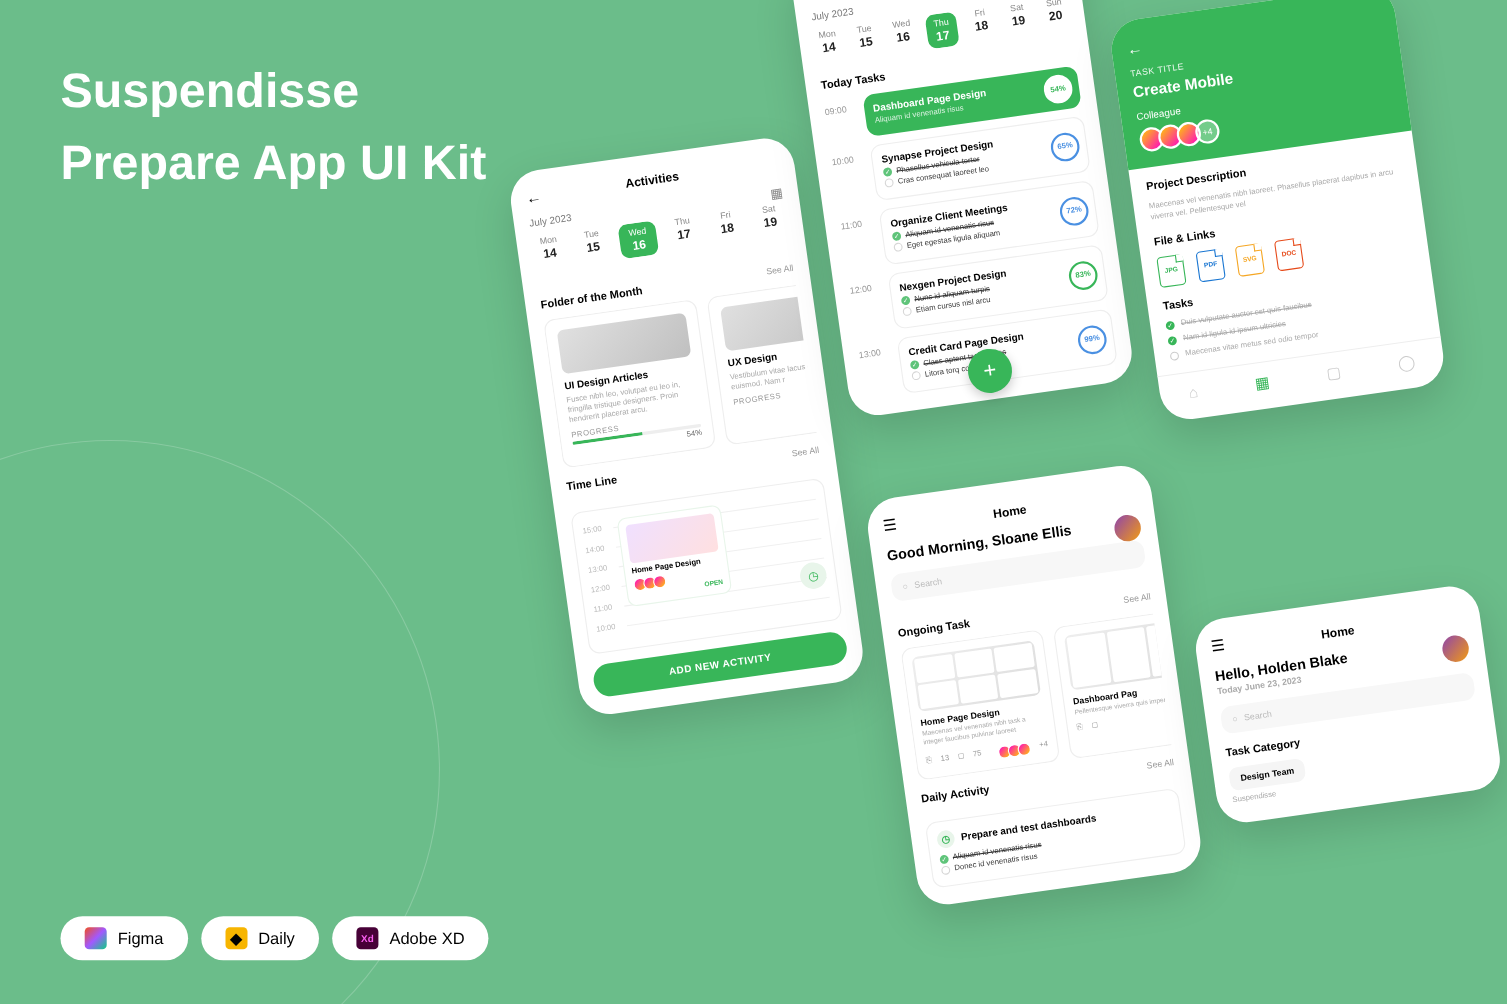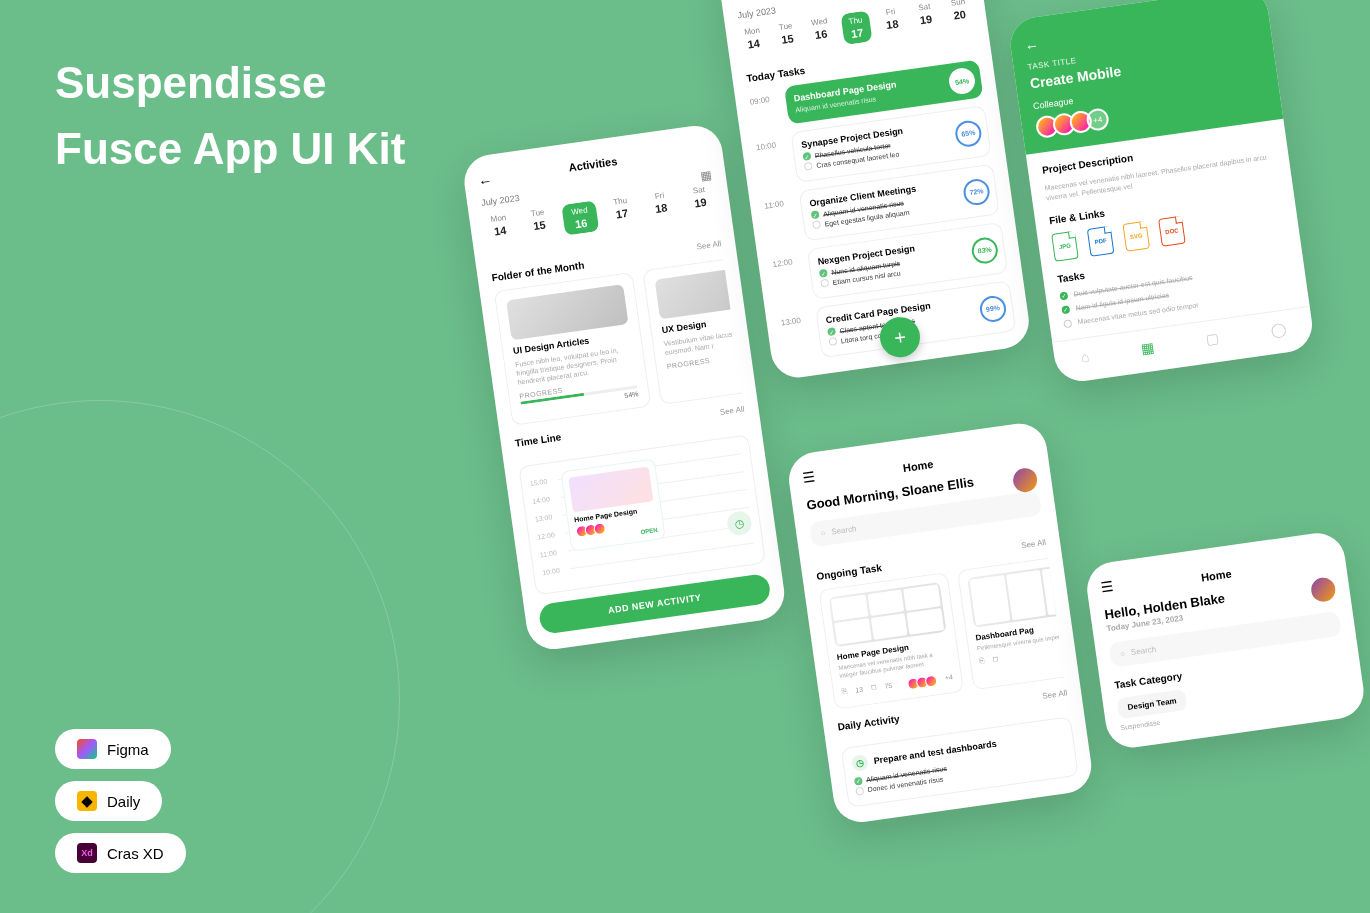--- a/index.html
+++ b/index.html
@@ -1,19 +1,19 @@
 <!DOCTYPE html>
 <html><head>
 <meta charset="utf-8">
 <style>
 *{margin:0;padding:0;box-sizing:border-box;font-family:-apple-system,BlinkMacSystemFont,sans-serif}
 body{width:1370px;height:913px;background:#6bbd8a;overflow:hidden;position:relative}
 .hero-title{position:absolute;top:50px;left:55px;color:#fff;font-size:44px;font-weight:600;line-height:1.5}
 .circle-accent{position:absolute;width:600px;height:600px;border:1px solid rgba(255,255,255,0.2);border-radius:50%;left:-200px;top:400px}
-.tool-pills{position:absolute;bottom:40px;left:55px;display:flex;flex-direction:column;gap:12px}
+.tool-pills{position:absolute;bottom:40px;left:55px;display:flex;flex-direction:row;gap:12px}
 .pill{background:#fff;border-radius:30px;padding:10px 22px;display:flex;align-items:center;gap:10px;font-size:15px;font-weight:500;width:fit-content}
 .pill-icon{width:20px;height:20px;border-radius:4px;display:flex;align-items:center;justify-content:center}
 .figma-icon{background:linear-gradient(135deg,#f24e1e,#a259ff,#0acf83)}
 .sketch-icon{background:#f7b500}
 .xd-icon{background:#470137;color:#f75eee;font-size:9px;font-weight:700}
 .phones{position:absolute;top:10px;left:440px;width:1000px;height:1000px;transform:rotate(-8deg);transform-origin:top left}
 .phone{position:absolute;width:260px;background:#fff;border-radius:28px;box-shadow:0 15px 40px rgba(0,0,0,0.15);padding:16px 14px;font-size:9px}
 .p1{top:150px;left:0}
 .p2{top:0px;left:280px}
 .p3{top:90px;left:560px}
@@ -105,36 +105,36 @@
 .activity-card{border:1px solid #eee;border-radius:10px;padding:8px;margin-top:8px}
 .activity-title{font-size:9px;font-weight:600;margin-bottom:6px;display:flex;align-items:center;gap:6px}
 .activity-clock{width:16px;height:16px;border-radius:50%;background:#e8f5ea;color:#38b659;display:flex;align-items:center;justify-content:center;font-size:9px}
 .cat-btn{background:#f5f5f5;border-radius:8px;padding:6px 10px;font-size:8px;font-weight:600;width:fit-content;margin-top:8px}
 .section-row{display:flex;align-items:center;justify-content:space-between}
 </style>
 </head>
 <body>
 
 <div class="hero-title">
-  <span>Suspendisse</span><br><span>Fusce App UI Kit</span>
+  <span>Suspendisse</span><br><span>Prepare App UI Kit</span>
 </div>
 <div class="circle-accent"></div>
 
 <div class="tool-pills">
   <div class="pill">
       <span class="pill-icon figma-icon"></span>
       <span>Figma</span>
     </div>
   <div class="pill">
       <span class="pill-icon sketch-icon">◆</span>
       <span>Daily</span>
     </div>
   <div class="pill">
       <span class="pill-icon xd-icon">Xd</span>
-      <span>Cras XD</span>
+      <span>Adobe XD</span>
     </div>
 </div>
 
 <div class="phones">
 
 <div class="phone p1">
   <div class="section-header">
     <span class="back-arrow">←</span>
     <span class="screen-title">Activities</span>
     <span style="width:14px"></span>

